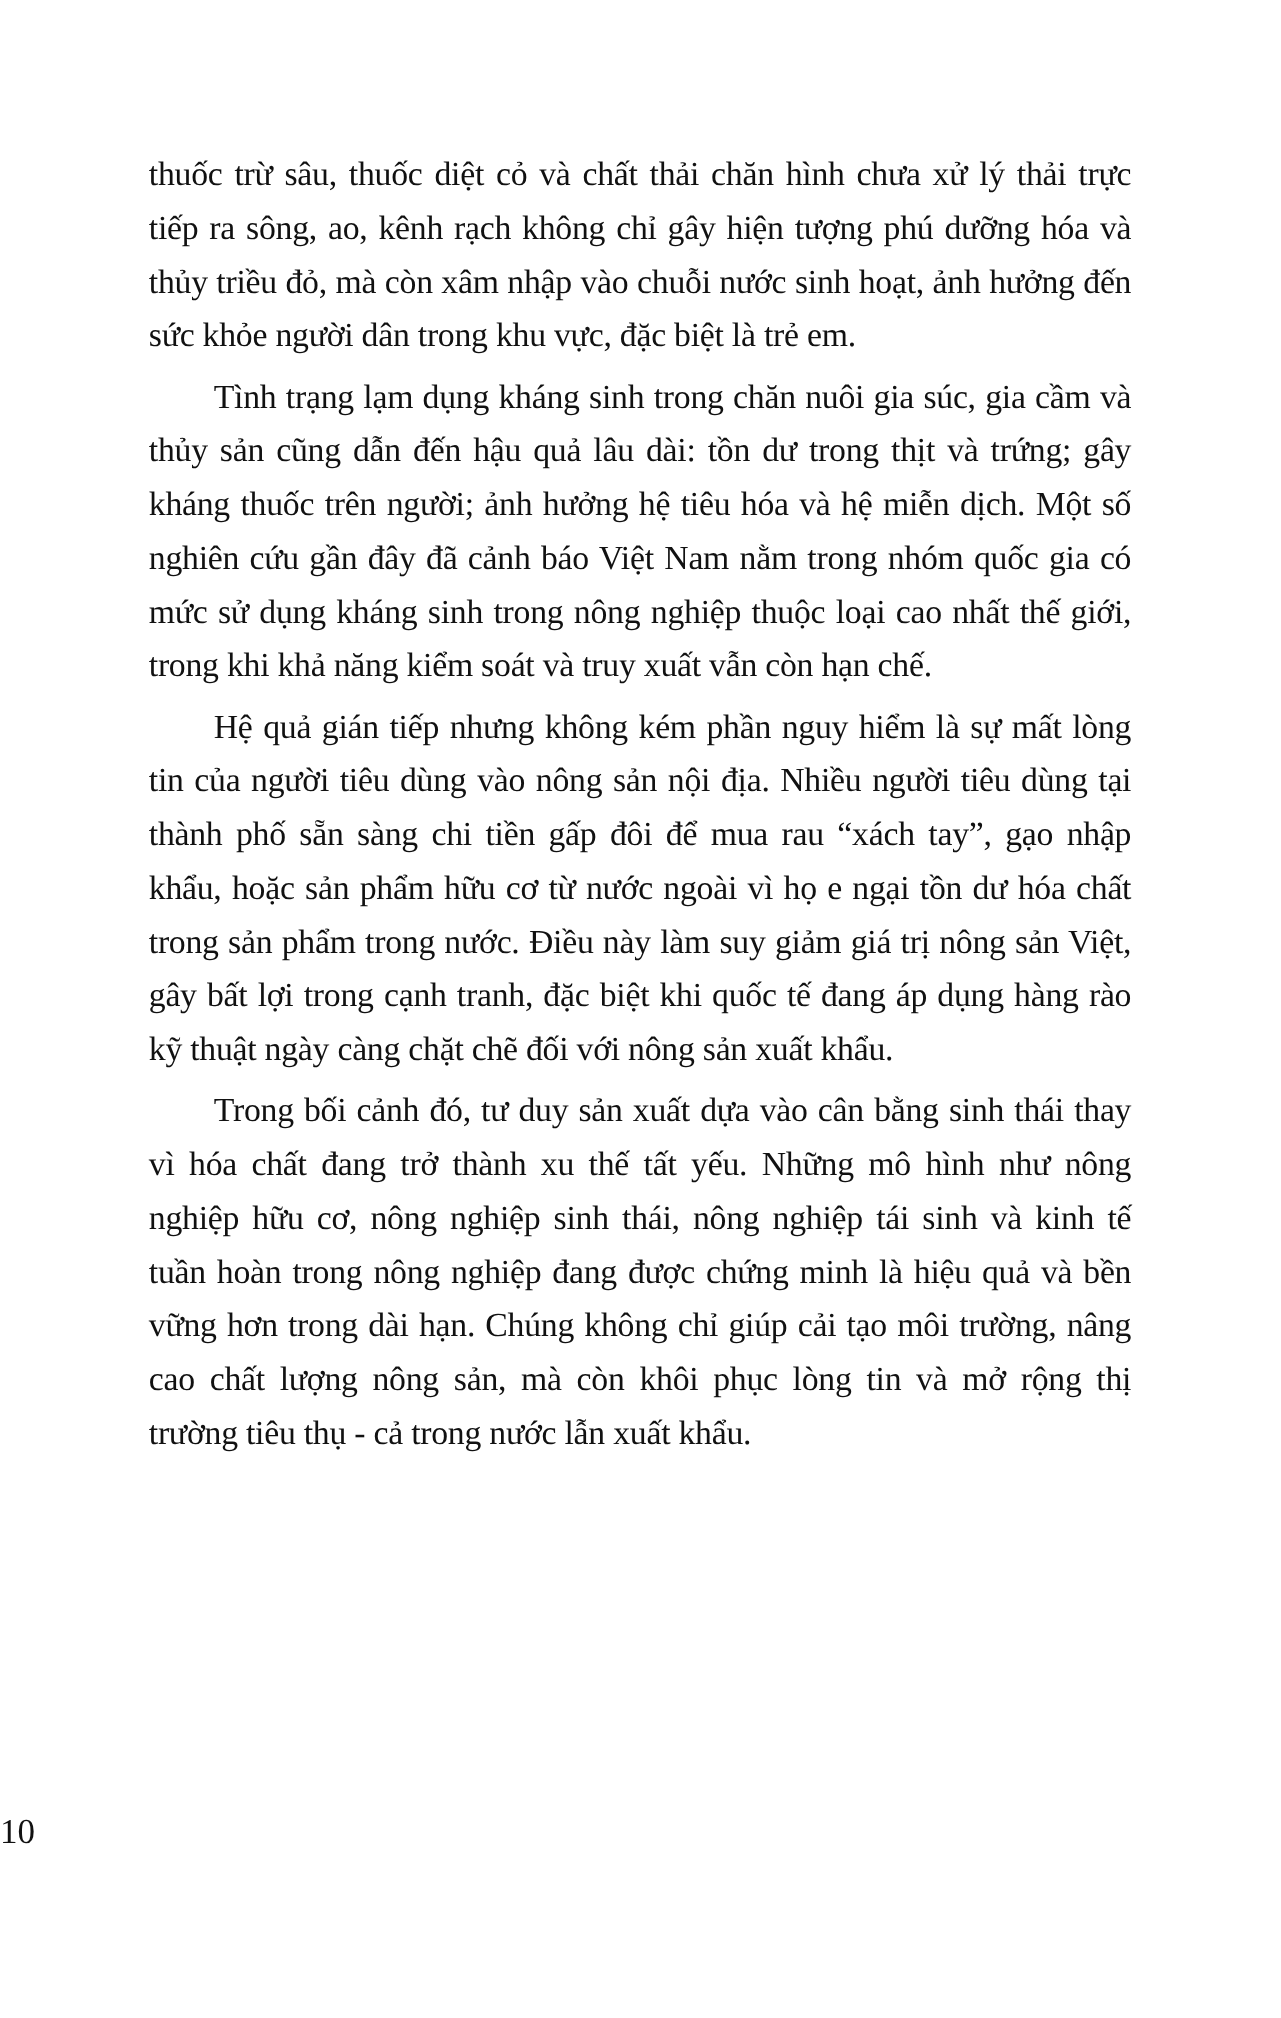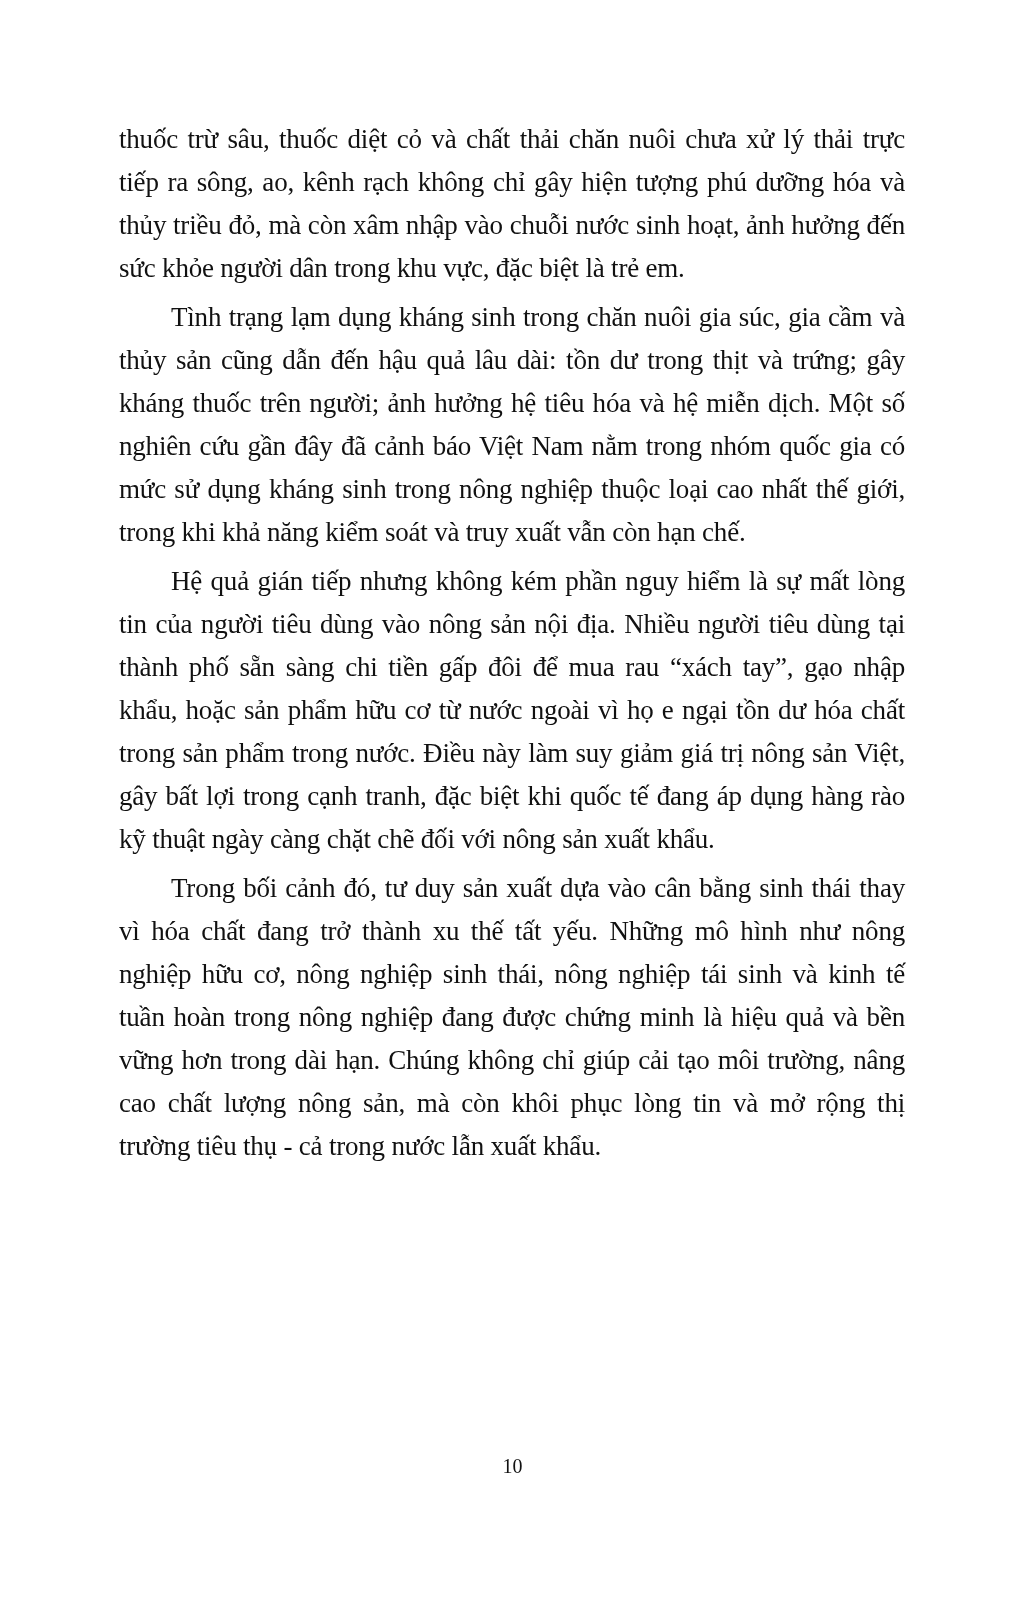--- a/index.html
+++ b/index.html
@@ -39,29 +39,29 @@
       font-weight: bold;
       font-style: italic;
       text-indent: 52px;
       letter-spacing: -0.4px;
     }
     .page-number {
       position: absolute;
       left: 0;
       width: 1025px;
       top: 1448px;
-      text-align: center;
-      font-size: 20px;
+      text-align: left;
+      font-size: 28px;
       line-height: 36px;
       color: #111111;
     }
   </style>
 </head>
 <body>
 
 <div class="page">
-  <p class="para first">thuốc trừ sâu, thuốc diệt cỏ và chất thải chăn nuôi chưa xử lý thải trực tiếp ra sông, ao, kênh rạch không chỉ gây hiện tượng phú dưỡng hóa và thủy triều đỏ, mà còn xâm nhập vào chuỗi nước sinh hoạt, ảnh hưởng đến sức khỏe người dân trong khu vực, đặc biệt là trẻ em.</p>
+  <p class="para first">thuốc trừ sâu, thuốc diệt cỏ và chất thải chăn hình chưa xử lý thải trực tiếp ra sông, ao, kênh rạch không chỉ gây hiện tượng phú dưỡng hóa và thủy triều đỏ, mà còn xâm nhập vào chuỗi nước sinh hoạt, ảnh hưởng đến sức khỏe người dân trong khu vực, đặc biệt là trẻ em.</p>
   <p class="para">Tình trạng lạm dụng kháng sinh trong chăn nuôi gia súc, gia cầm và thủy sản cũng dẫn đến hậu quả lâu dài: tồn dư trong thịt và trứng; gây kháng thuốc trên người; ảnh hưởng hệ tiêu hóa và hệ miễn dịch. Một số nghiên cứu gần đây đã cảnh báo Việt Nam nằm trong nhóm quốc gia có mức sử dụng kháng sinh trong nông nghiệp thuộc loại cao nhất thế giới, trong khi khả năng kiểm soát và truy xuất vẫn còn hạn chế.</p>
   <p class="para">Hệ quả gián tiếp nhưng không kém phần nguy hiểm là sự mất lòng tin của người tiêu dùng vào nông sản nội địa. Nhiều người tiêu dùng tại thành phố sẵn sàng chi tiền gấp đôi để mua rau “xách tay”, gạo nhập khẩu, hoặc sản phẩm hữu cơ từ nước ngoài vì họ e ngại tồn dư hóa chất trong sản phẩm trong nước. Điều này làm suy giảm giá trị nông sản Việt, gây bất lợi trong cạnh tranh, đặc biệt khi quốc tế đang áp dụng hàng rào kỹ thuật ngày càng chặt chẽ đối với nông sản xuất khẩu.</p>
   <p class="para">Trong bối cảnh đó, tư duy sản xuất dựa vào cân bằng sinh thái thay vì hóa chất đang trở thành xu thế tất yếu. Những mô hình như nông nghiệp hữu cơ, nông nghiệp sinh thái, nông nghiệp tái sinh và kinh tế tuần hoàn trong nông nghiệp đang được chứng minh là hiệu quả và bền vững hơn trong dài hạn. Chúng không chỉ giúp cải tạo môi trường, nâng cao chất lượng nông sản, mà còn khôi phục lòng tin và mở rộng thị trường tiêu thụ - cả trong nước lẫn xuất khẩu.</p>
 </div>
 
 <div class="page-number">10</div>
 
 </body></html>

